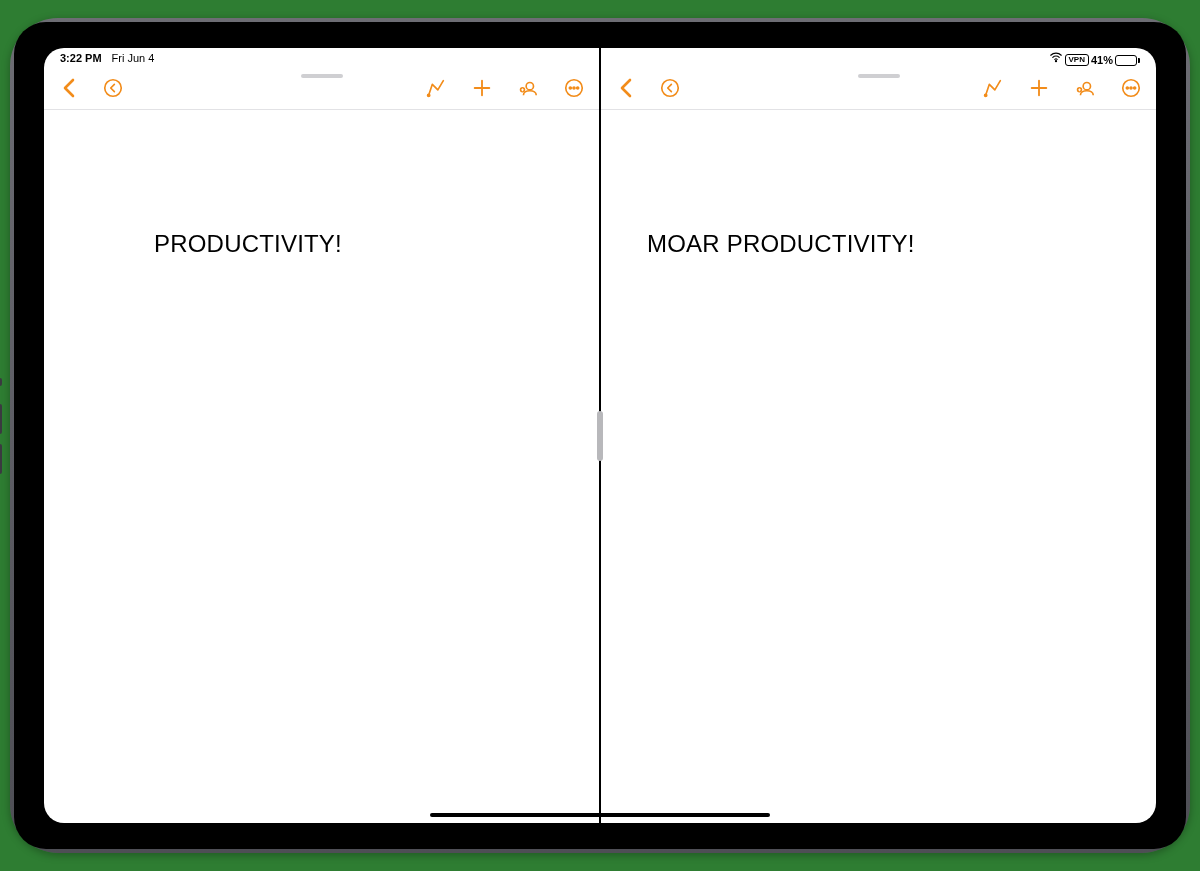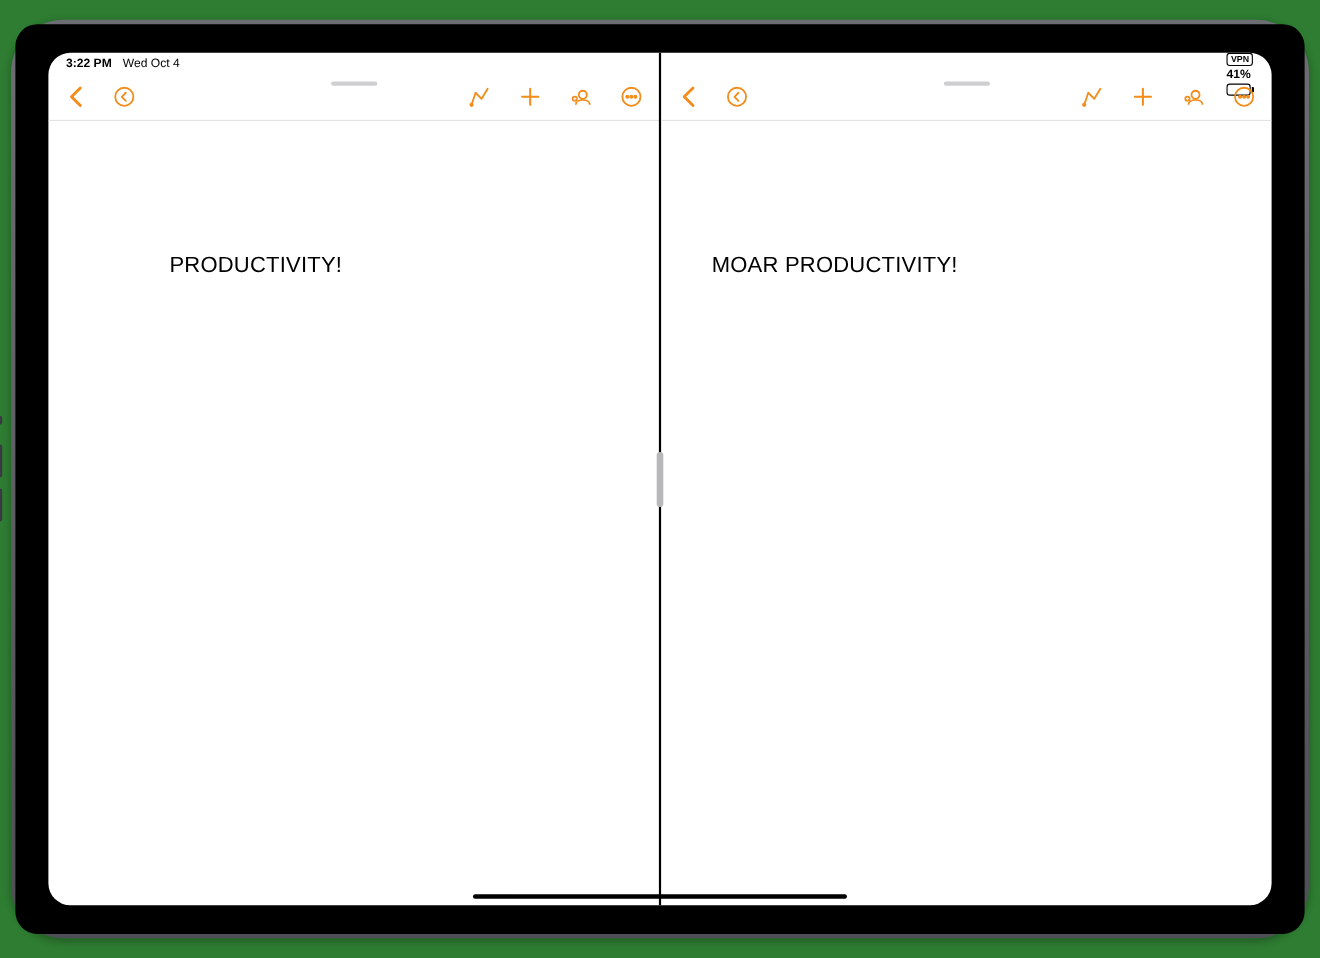--- a/index.html
+++ b/index.html
@@ -18,21 +18,21 @@
     height: 835px;
     background: linear-gradient(180deg, #6d6d74 0%, #4e4e55 100%);
     border-radius: 48px;
     padding: 4px;
     box-shadow: 0 2px 8px rgba(0,0,0,0.3);
   }
   .ipad-bezel {
     width: 100%;
     height: 100%;
     background: #000;
-    border-radius: 20px;
+    border-radius: 32px;
     padding: 26px 30px;
     position: relative;
   }
   .screen {
     width: 100%;
     height: 100%;
     background: #fff;
     border-radius: 20px;
     display: flex;
     position: relative;
@@ -64,21 +64,21 @@
     height: 18px;
     display: flex;
     align-items: center;
     padding: 2px 16px 0 16px;
     font-size: 11px;
     font-weight: 600;
     color: #000;
   }
   .status-left { display: flex; gap: 10px; align-items: baseline; }
   .status-date { font-weight: 500; }
-  .status-right { margin-left: auto; display: flex; gap: 2px; align-items: flex-start; flex-direction: column; }
+  .status-right { margin-left: auto; display: flex; gap: 2px; align-items: flex-end; }
   .toolbar {
     height: 44px;
     display: flex;
     align-items: center;
     padding: 0 14px;
     border-bottom: 1px solid #e2e2e5;
     position: relative;
   }
   .toolbar-left { display: flex; gap: 20px; align-items: center; }
   .toolbar-right { margin-left: auto; display: flex; gap: 24px; align-items: center; }
@@ -91,21 +91,21 @@
     top: 8px;
     transform: translateX(-50%);
     width: 42px;
     height: 4px;
     border-radius: 2px;
     background: #cfcfd2;
   }
   .content {
     flex: 1;
     padding: 120px 40px 0 110px;
-    font-size: 20px;
+    font-size: 24px;
     color: #000;
     letter-spacing: 0.2px;
   }
   .content.right { padding-left: 46px; }
   .home-indicator {
     position: absolute;
     bottom: 6px;
     left: 50%;
     transform: translateX(-50%);
     width: 340px;
@@ -164,21 +164,21 @@
   <div class="side-btn b1"></div>
   <div class="side-btn b2"></div>
   <div class="side-btn b3"></div>
   <div class="ipad-bezel">
     <div class="screen">
 
       <div class="pane">
         <div class="status-bar">
           <div class="status-left">
             <span>3:22 PM</span>
-            <span class="status-date">Wed Oct 4</span>
+            <span class="status-date">Fri Jun 4</span>
           </div>
         </div>
         <div class="toolbar">
           <div class="multitask-pill"></div>
           <div class="toolbar-left">
             <span class="icon big">
               <svg viewBox="0 0 24 24" fill="none" stroke="currentColor" stroke-width="2.6" stroke-linecap="round" stroke-linejoin="round">
                   <polyline points="15 4 7 12 15 20"></polyline>
                 </svg>
             </span>

